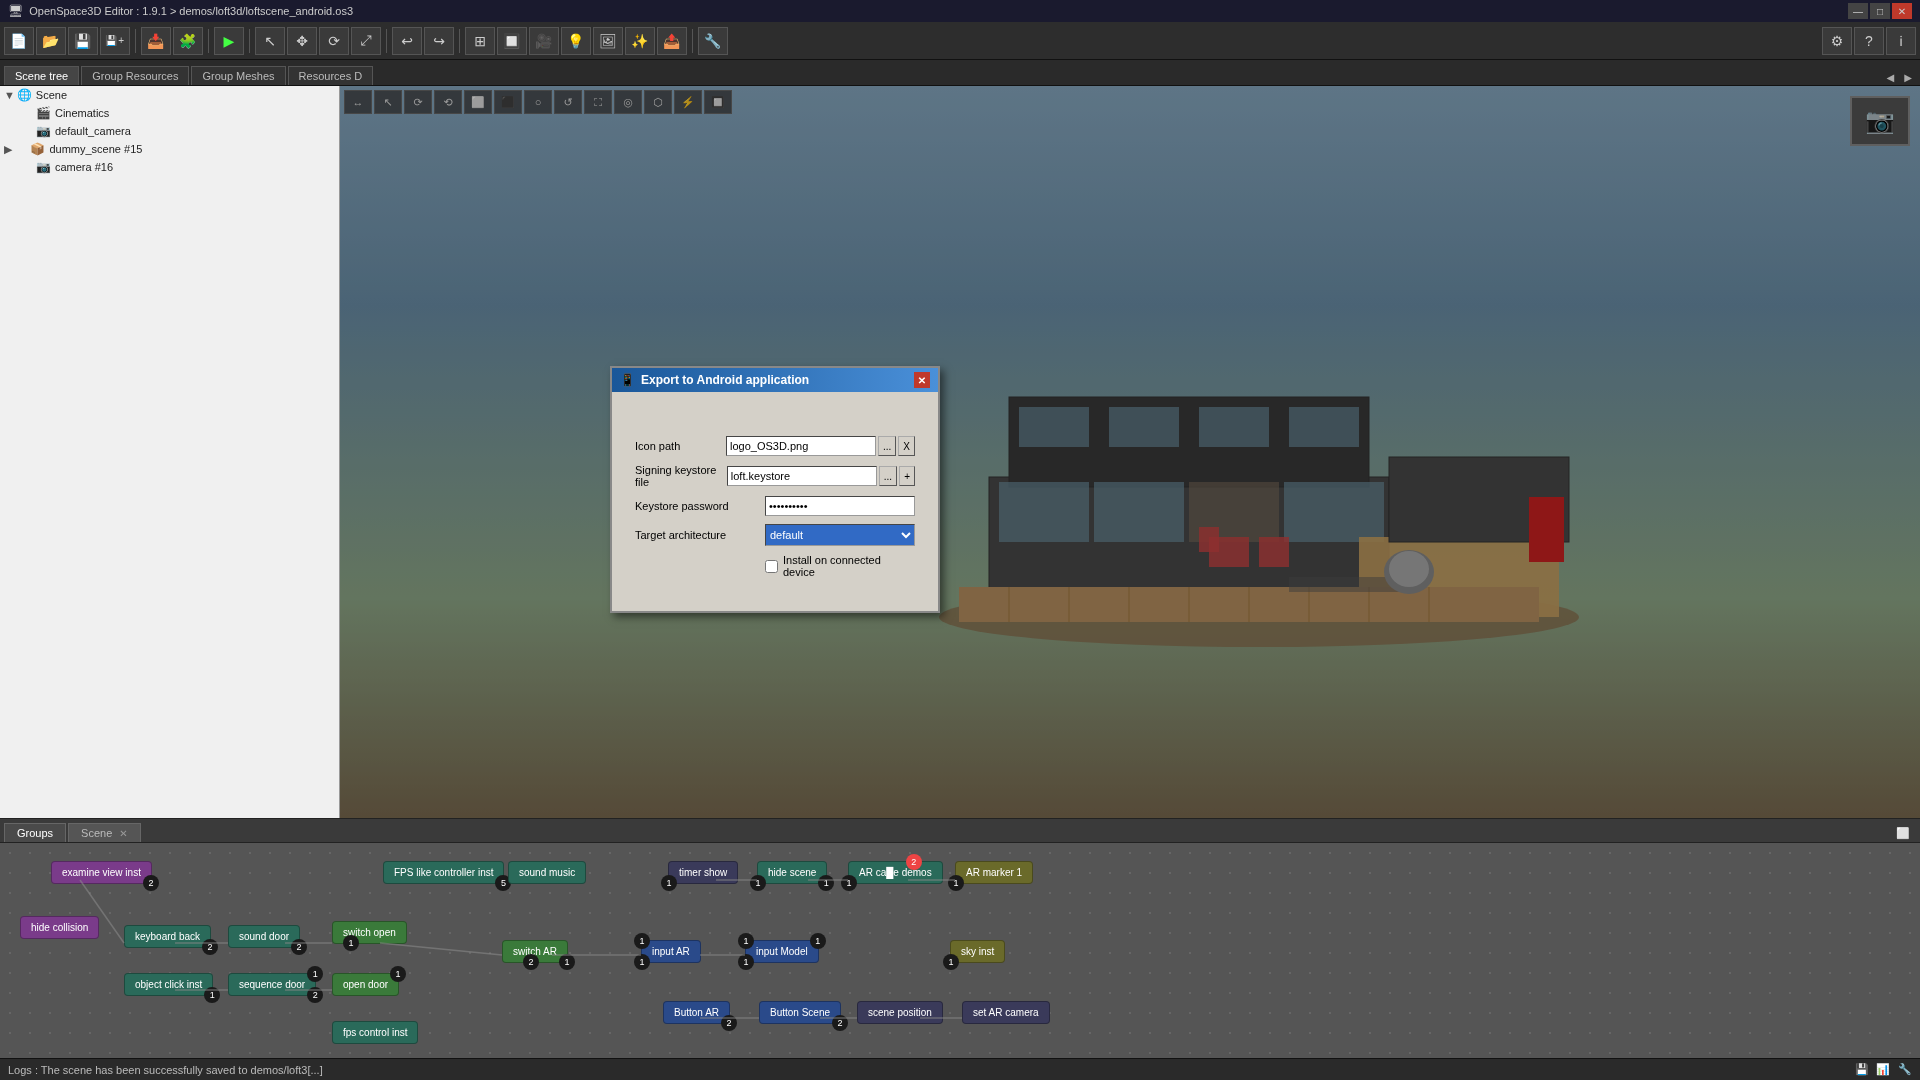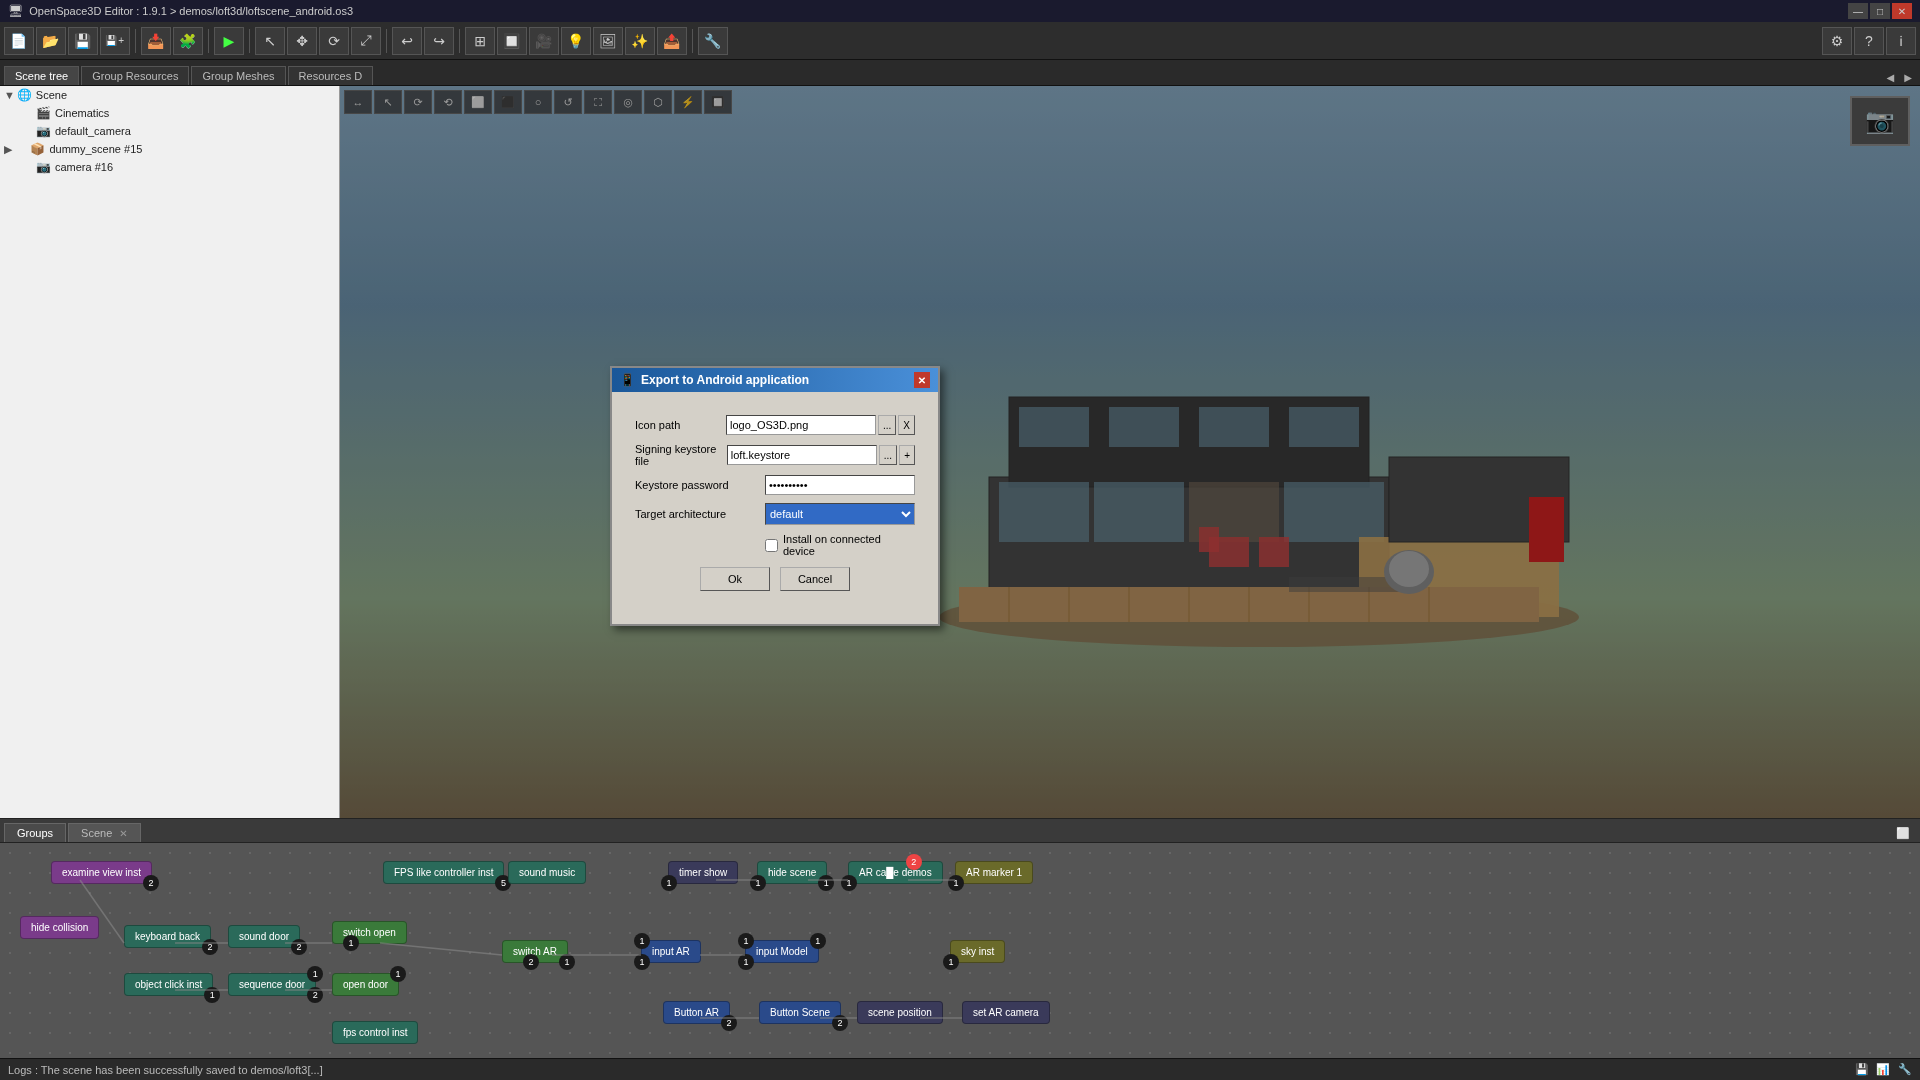--- a/index.html
+++ b/index.html
@@ -167,20 +167,21 @@
       margin-left: auto;
       cursor: pointer;
       width: 16px; height: 16px;
       background: #c0392b;
       display: flex; align-items: center; justify-content: center;
       font-size: 10px;
       color: white;
     }
     #dialog-body {
       padding: 23px;
+      margin-top: 21px;
     }
     .dialog-row {
       display: flex;
       align-items: center;
       margin-bottom: 8px;
     }
     .dialog-label {
       width: 130px;
       font-size: 11px;
       color: #000;
@@ -542,24 +543,20 @@
                   <option value="x86">x86</option>
                   <option value="x86_64">x86_64</option>
                 </select>
               </div>
 
               <div class="dialog-checkbox-row">
                 <input type="checkbox" id="install-cb" style="">
                 <label for="install-cb">Install on connected device</label>
               </div>
 
-              <div class="dialog-footer">
-                <button class="dialog-footer-btn">Ok</button>
-                <button class="dialog-footer-btn">Cancel</button>
-              </div>
             </div>
           </div>
         </div>
       </div>
     </div>
 
     <div id="bottom-panel" style="height:240px; min-height:240px;">
 
       <div id="groups-tabbar">
         <div class="groups-tab active">Groups</div>

